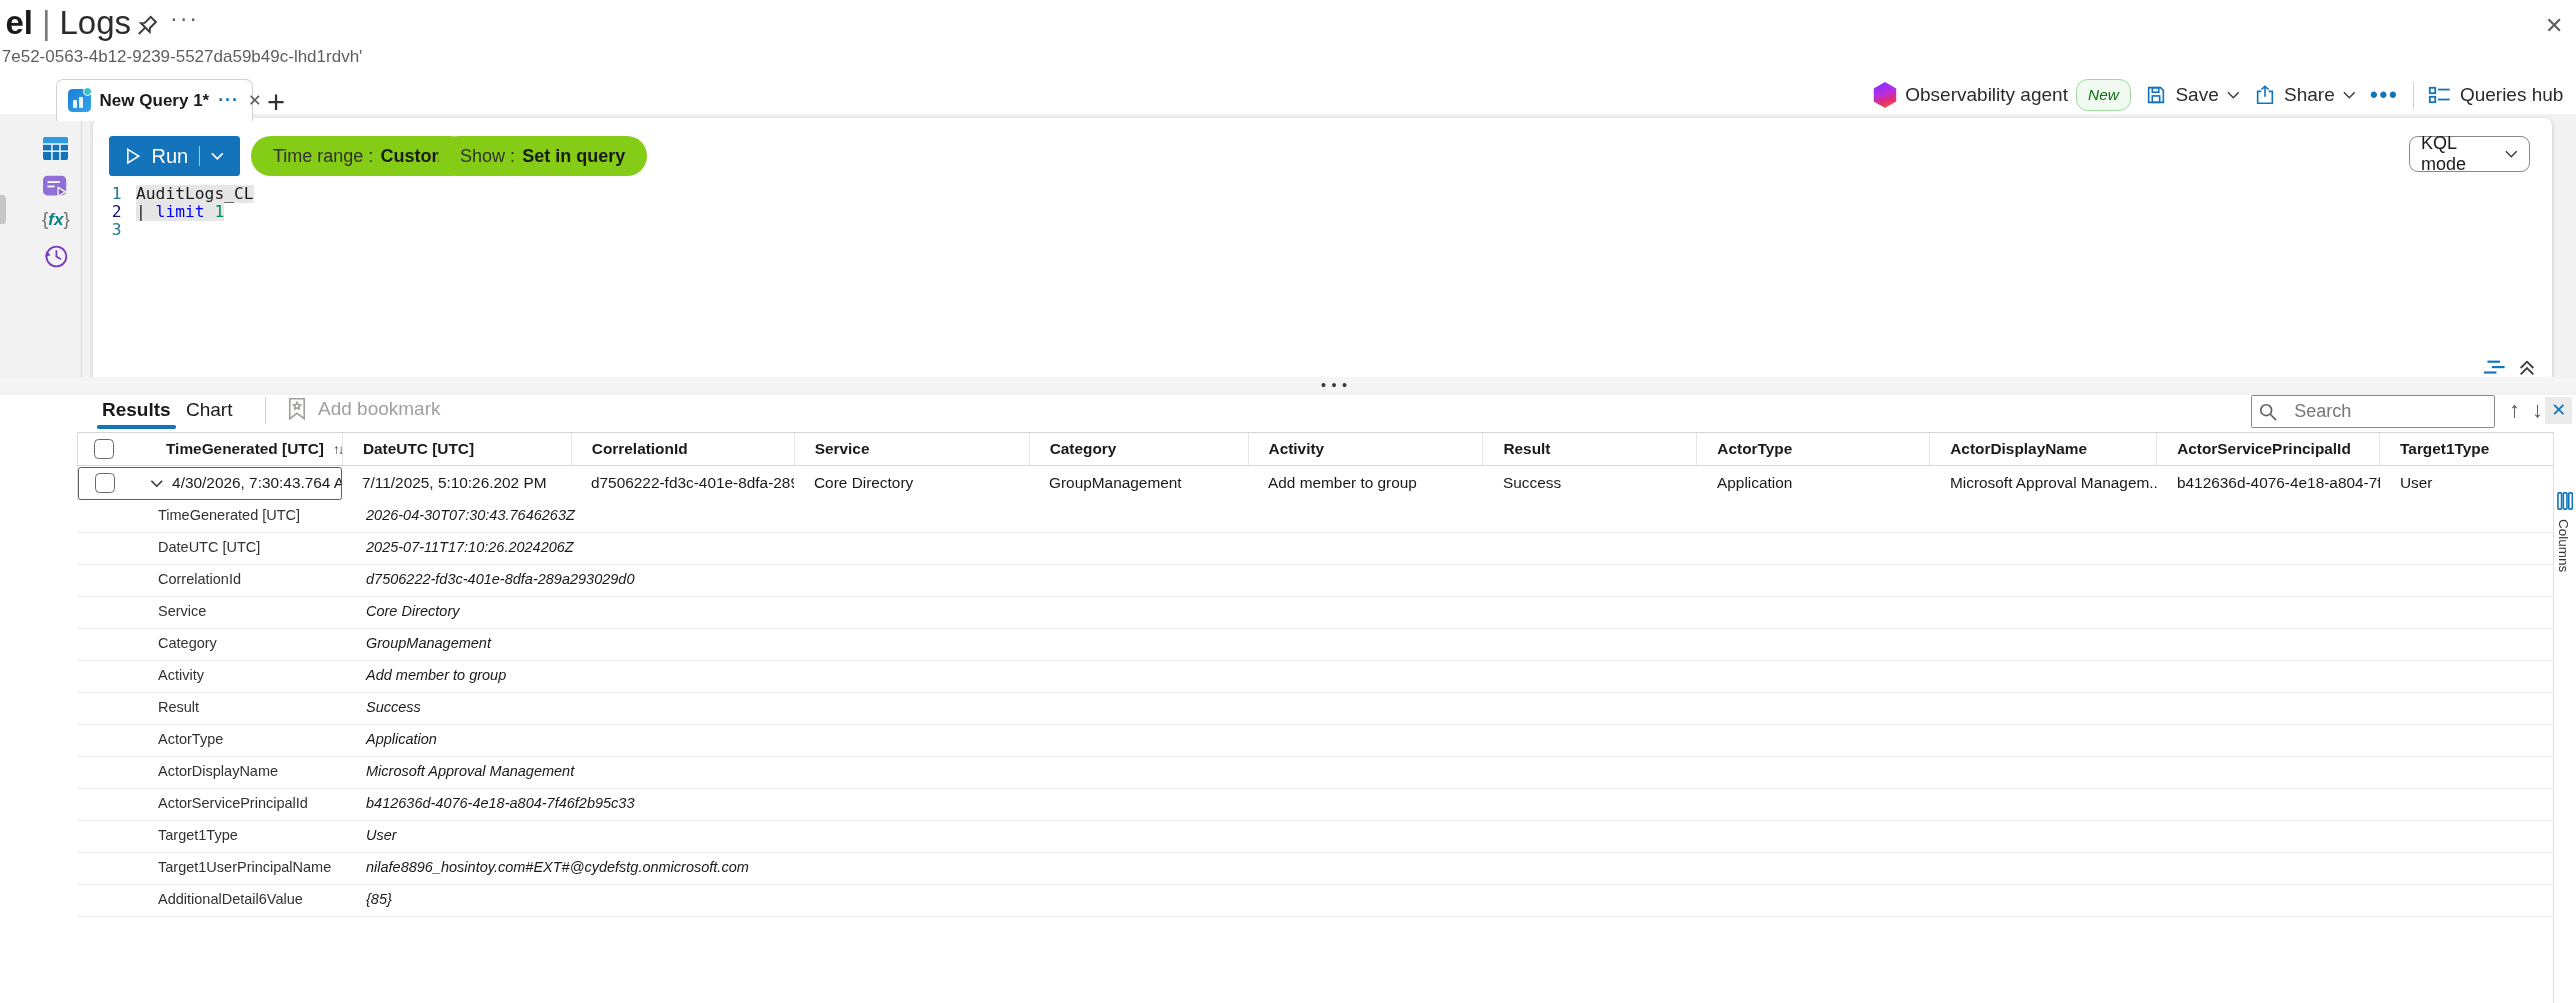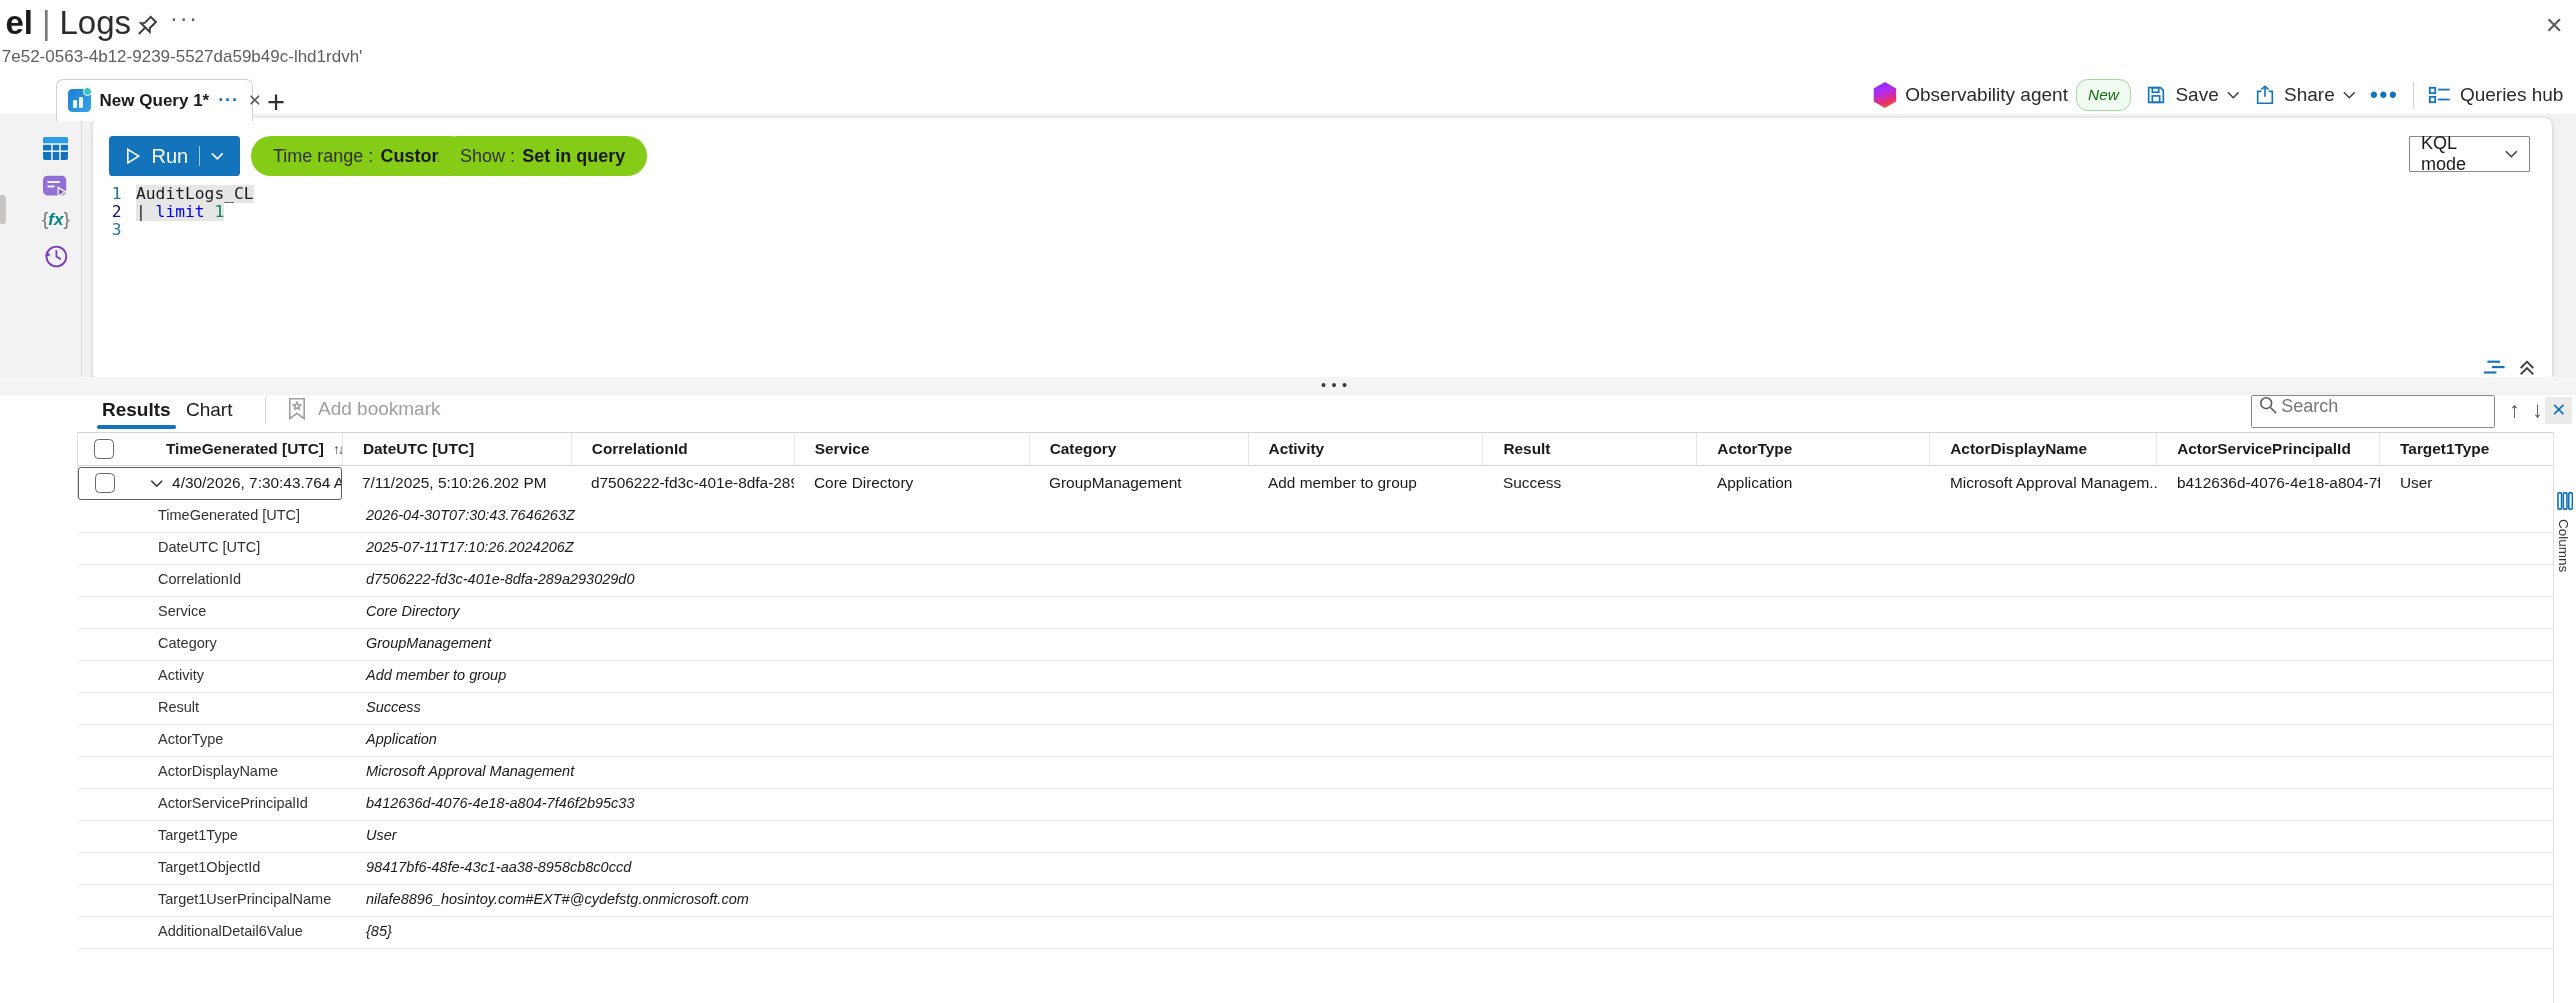--- a/index.html
+++ b/index.html
@@ -59,21 +59,21 @@
     border-radius:7.2px; box-shadow:0 1.4px 4.5px rgba(0,0,0,.18), 0 0.3px 0.9px rgba(0,0,0,.12); z-index:3; }
   .run-btn { position:absolute; left:16.3px; top:18px; width:131px; height:40px; background:#1374bc; color:#fff;
     border:none; border-radius:3.6px; display:flex; align-items:center; justify-content:center; gap:11px; font-size:20px; }
   .run-sep { width:0.9px; height:20px; background:rgba(255,255,255,.6); }
   .pill { position:absolute; top:18px; height:40px; background:#84cc16; border-radius:20px;
     display:flex; align-items:center; gap:7.2px; padding:0 22px; font-size:18px; color:#323130; white-space:nowrap; }
   .pill b { font-weight:700; color:#1a1a1a; }
   .pill-time { left:158px; }
   .pill-show { left:345px; }
   .mode-select { position:absolute; right:22px; top:18px; width:121px; height:36px; border:0.9px solid #8a8886;
-    border-radius:1px; background:#fff; display:flex; align-items:center; justify-content:space-between;
+    border-radius:9px; background:#fff; display:flex; align-items:center; justify-content:space-between;
     padding:0 11px; font-size:18px; color:#1a1a1a; }
 
   .code-area { position:absolute; left:0; top:67px; right:9px; bottom:27px;
     font-family:"DejaVu Sans Mono","Liberation Mono",monospace; font-size:16.3px; line-height:18px; }
   .code-line { display:flex; height:18px; }
   .ln { width:43px; text-align:right; padding-right:14.5px; color:#237893; flex:0 0 auto; }
   .ln.active { color:#11117a; }
   .code-text { white-space:pre; }
   .hl { background:#e6e6e6; }
   .kw { color:#0000ff; }
@@ -90,21 +90,21 @@
   .results-bar { position:absolute; left:0; top:0; width:100%; height:37px; }
   .rtab { position:absolute; top:3.6px; font-size:19px; color:#1a1a1a; }
   .rtab.results-tab { left:102px; font-weight:700; }
   .rtab.results-tab::after { content:""; position:absolute; left:-5.4px; right:-5.4px; bottom:-8.1px; height:3.6px;
     background:#1374bc; border-radius:1.8px; }
   .rtab.chart-tab { left:186px; font-weight:400; }
   .rbar-div { position:absolute; left:265px; top:1.8px; width:0.9px; height:27px; background:#d1d1d1; }
   .bookmark { position:absolute; left:287px; top:1.8px; display:flex; align-items:center; gap:11px;
     font-size:19px; color:#a19f9d; }
   .search-wrap { position:absolute; right:81px; top:0; width:244px; height:33px; border:0.9px solid #8a8886;
-    border-radius:1.8px; display:flex; align-items:flex-start; padding:0 7.2px; gap:4px; background:#fff; }
+    border-radius:1.8px; display:flex; align-items:center; padding:0 7.2px; gap:17px; background:#fff; }
   .search-wrap input { border:none; outline:none; font-size:18px; width:181px; color:#1a1a1a;
     font-family:"Liberation Sans",sans-serif; }
   .search-wrap input::placeholder { color:#767676; }
   .find-arrow { position:absolute; top:1.8px; font-size:22px; color:#605e5c; }
   .find-prev { right:56px; } .find-next { right:33px; }
   .search-close { position:absolute; right:3.6px; top:1.8px; width:27px; height:27px; background:#edebe9;
     color:#1374bc; font-size:18px; display:flex; align-items:center; justify-content:center; }
 
   
   .grid { position:absolute; left:77px; top:37px; width:2476px; border-left:0.9px solid #e1dfdd; }
@@ -468,24 +468,20 @@
         <div class="detail-row">
           <span class="d-label">ActorServicePrincipalId</span>
           <span class="d-value">b412636d-4076-4e18-a804-7f46f2b95c33</span>
         </div>
 
         <div class="detail-row">
           <span class="d-label">Target1Type</span>
           <span class="d-value">User</span>
         </div>
 
-        <div class="detail-row">
-          <span class="d-label">Target1ObjectId</span>
-          <span class="d-value">98417bf6-48fe-43c1-aa38-8958cb8c0ccd</span>
-        </div>
 
         <div class="detail-row">
           <span class="d-label">Target1UserPrincipalName</span>
           <span class="d-value">nilafe8896_hosintoy.com#EXT#@cydefstg.onmicrosoft.com</span>
         </div>
 
 
 
         <div class="detail-row">
           <span class="d-label">AdditionalDetail6Value</span>

